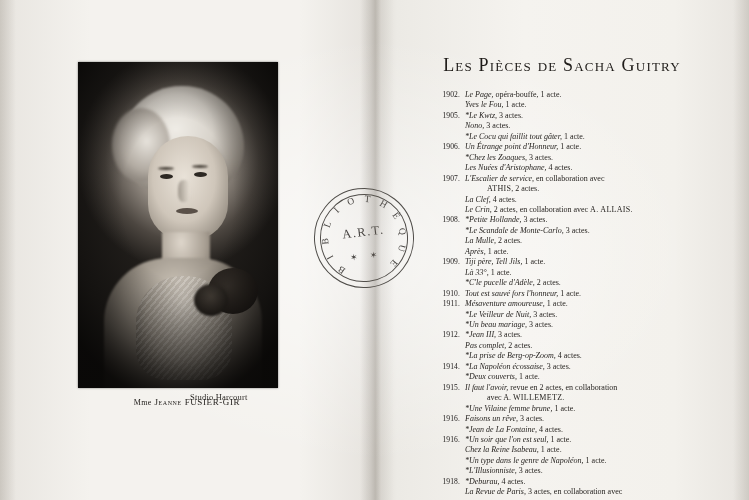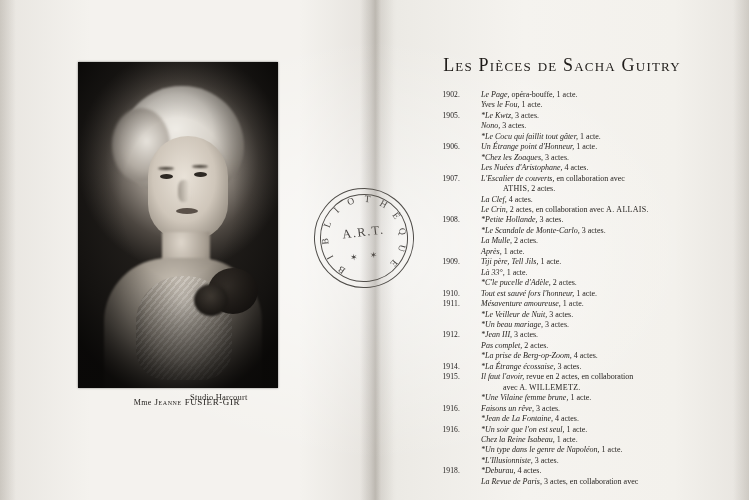--- a/index.html
+++ b/index.html
@@ -258,21 +258,21 @@
     color: #201d1a;
   }
   .yr-group {
     display: flex;
     align-items: flex-start;
   }
   .yr {
     width: 28px;
     flex: 0 0 28px;
     text-align: right;
-    padding-right: 21px;
+    padding-right: 5px;
     font-size: 7.6px;
     letter-spacing: .1px;
     color: #242120;
   }
   .yr-items {
     flex: 1 1 auto;
   }
   .wk {
     white-space: normal;
   }
@@ -376,21 +376,21 @@
           <div class="yr">1906.</div>
           <div class="yr-items">
             <div class="wk"><span class="ti">Un Étrange point d'Honneur,</span><span class="rest"> 1 acte.</span></div>
             <div class="wk"><span class="ti">*Chez les Zoaques,</span><span class="rest"> 3 actes.</span></div>
             <div class="wk"><span class="ti">Les Nuées d'Aristophane,</span><span class="rest"> 4 actes.</span></div>
           </div>
         </div>
         <div class="yr-group">
           <div class="yr">1907.</div>
           <div class="yr-items">
-            <div class="wk"><span class="ti">L'Escalier de couverts,</span><span class="rest"> en collaboration avec</span><span class="cont"><span class="sc">ATHIS</span>, 2 actes.</span></div>
+            <div class="wk"><span class="ti">L'Escalier de service,</span><span class="rest"> en collaboration avec</span><span class="cont"><span class="sc">ATHIS</span>, 2 actes.</span></div>
             <div class="wk"><span class="ti">La Clef,</span><span class="rest"> 4 actes.</span></div>
             <div class="wk"><span class="ti">Le Crin,</span><span class="rest"> 2 actes, en collaboration avec <span class="sc">A. ALLAIS</span>.</span></div>
           </div>
         </div>
         <div class="yr-group">
           <div class="yr">1908.</div>
           <div class="yr-items">
             <div class="wk"><span class="ti">*Petite Hollande,</span><span class="rest"> 3 actes.</span></div>
             <div class="wk"><span class="ti">*Le Scandale de Monte-Carlo,</span><span class="rest"> 3 actes.</span></div>
             <div class="wk"><span class="ti">La Mulle,</span><span class="rest"> 2 actes.</span></div>
@@ -423,21 +423,22 @@
           <div class="yr">1912.</div>
           <div class="yr-items">
             <div class="wk"><span class="ti">*Jean III,</span><span class="rest"> 3 actes.</span></div>
             <div class="wk"><span class="ti">Pas complet,</span><span class="rest"> 2 actes.</span></div>
             <div class="wk"><span class="ti">*La prise de Berg-op-Zoom,</span><span class="rest"> 4 actes.</span></div>
           </div>
         </div>
         <div class="yr-group">
           <div class="yr">1914.</div>
           <div class="yr-items">
-            <div class="wk"><span class="ti">*La Étrange écossaise,</span><span class="rest"> 3 actes.</span></div>
+            <div class="wk"><span class="ti">*La Napoléon écossaise,</span><span class="rest"> 3 actes.</span></div>
+            <div class="wk"><span class="ti">*Deux couverts,</span><span class="rest"> 1 acte.</span></div>
           </div>
         </div>
         <div class="yr-group">
           <div class="yr">1915.</div>
           <div class="yr-items">
             <div class="wk"><span class="ti">Il faut l'avoir,</span><span class="rest"> revue en 2 actes, en collaboration</span><span class="cont">avec A. <span class="sc">WILLEMETZ</span>.</span></div>
             <div class="wk"><span class="ti">*Une Vilaine femme brune,</span><span class="rest"> 1 acte.</span></div>
           </div>
         </div>
         <div class="yr-group">

